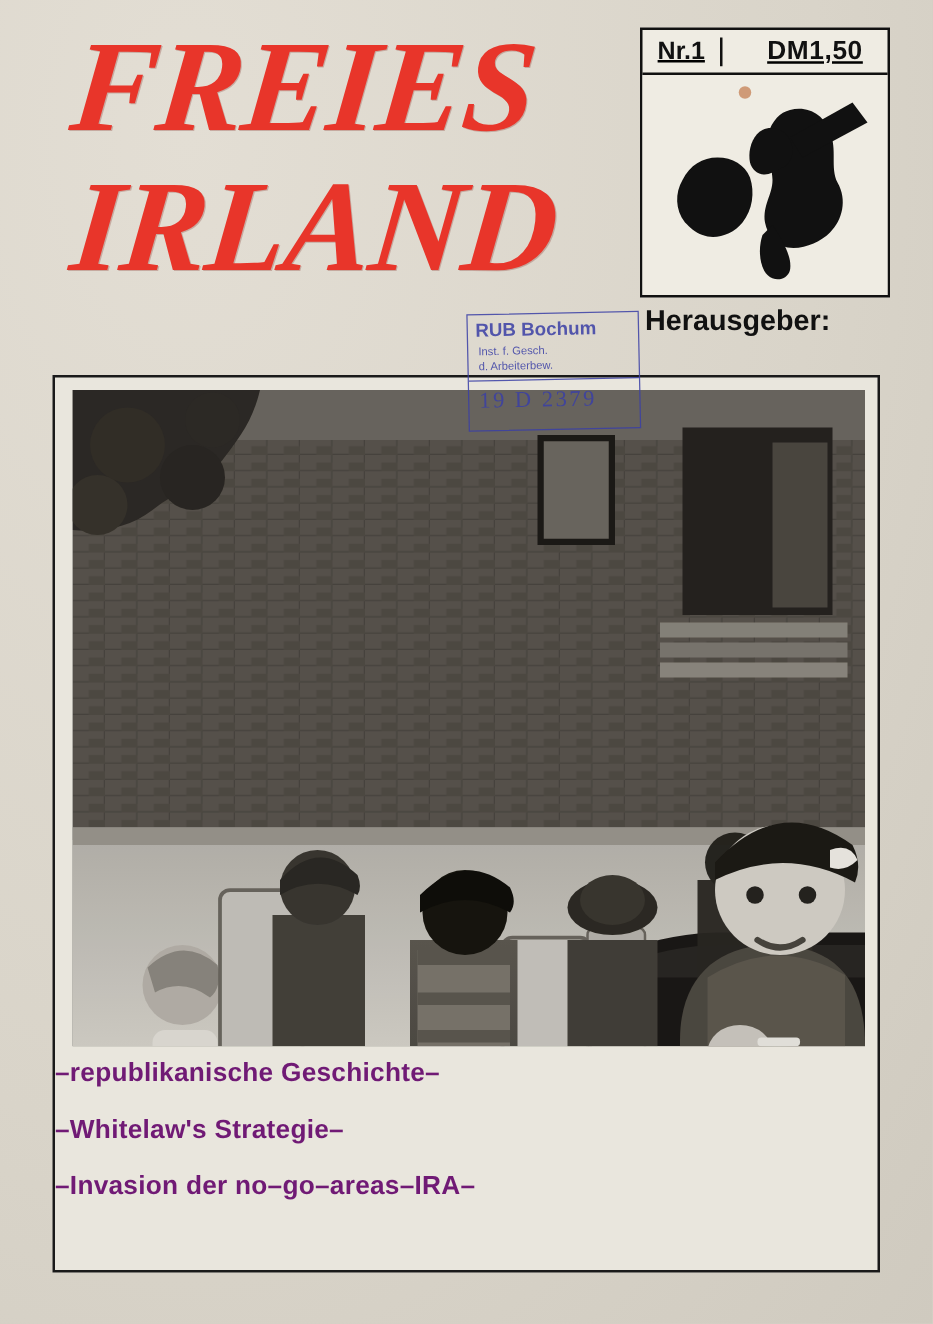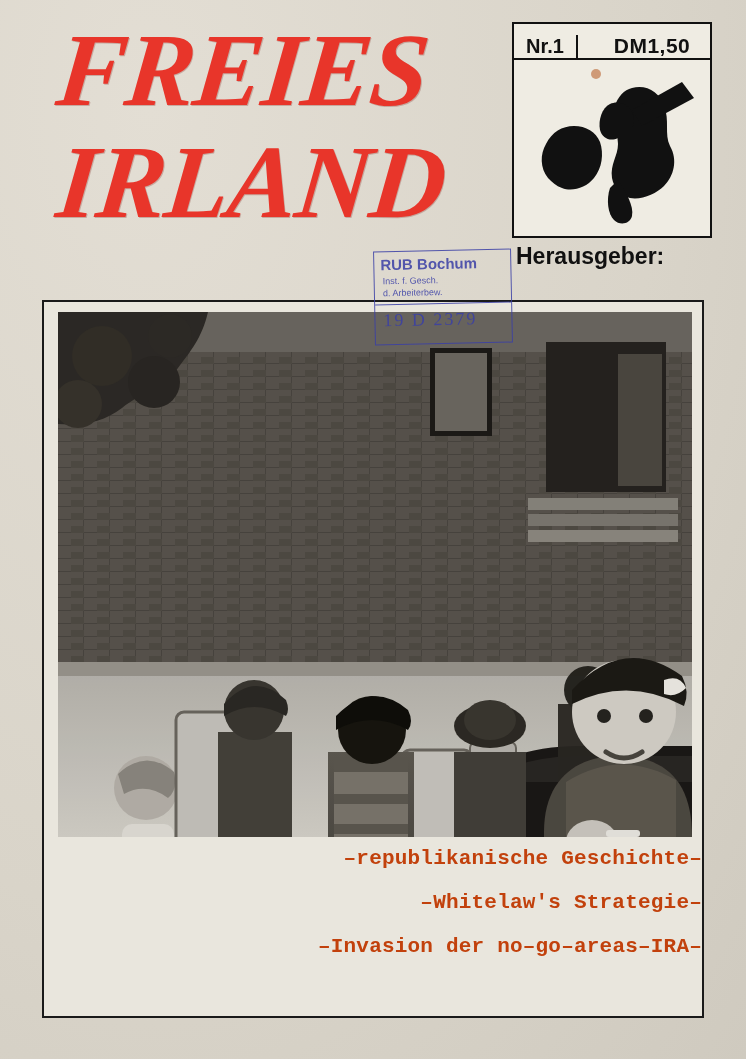--- a/index.html
+++ b/index.html
@@ -49,23 +49,24 @@
   .topbox {
     position: absolute;
     left: 512px;
     top: 22px;
     width: 196px;
     border: 2px solid #111;
     background: #efece3;
   }
   .topbox .pricerow {
     display: flex;
-    align-items: flex-end;
+    align-items: center;
     border-bottom: 2px solid #111;
     height: 34px;
+    text-decoration: underline;
   }
   .topbox .issue {
     width: 62px;
     border-right: 2px solid #111;
     display: flex;
     align-items: center;
     justify-content: center;
     font-weight: bold;
     font-size: 20px;
     color: #111;
@@ -167,23 +168,22 @@
     overflow: hidden;
     background: #8c8a85;
   }
   .photo svg { display: block; }
 
   .headlines {
     position: absolute;
     left: 0;
     right: 0;
     top: 545px;
-    text-align: right;
-    color: #c2410c;
-    font-family: Liberation Mono, monospace;
+    text-align: left;
+    color: #701a75;
   }
   .headlines div {
     font-weight: bold;
     font-size: 21px;
     letter-spacing: 0.2px;
     margin: 0 0 21px 0;
     white-space: nowrap;
   }
   .headlines div:last-child { margin-bottom: 0; }
 </style>

